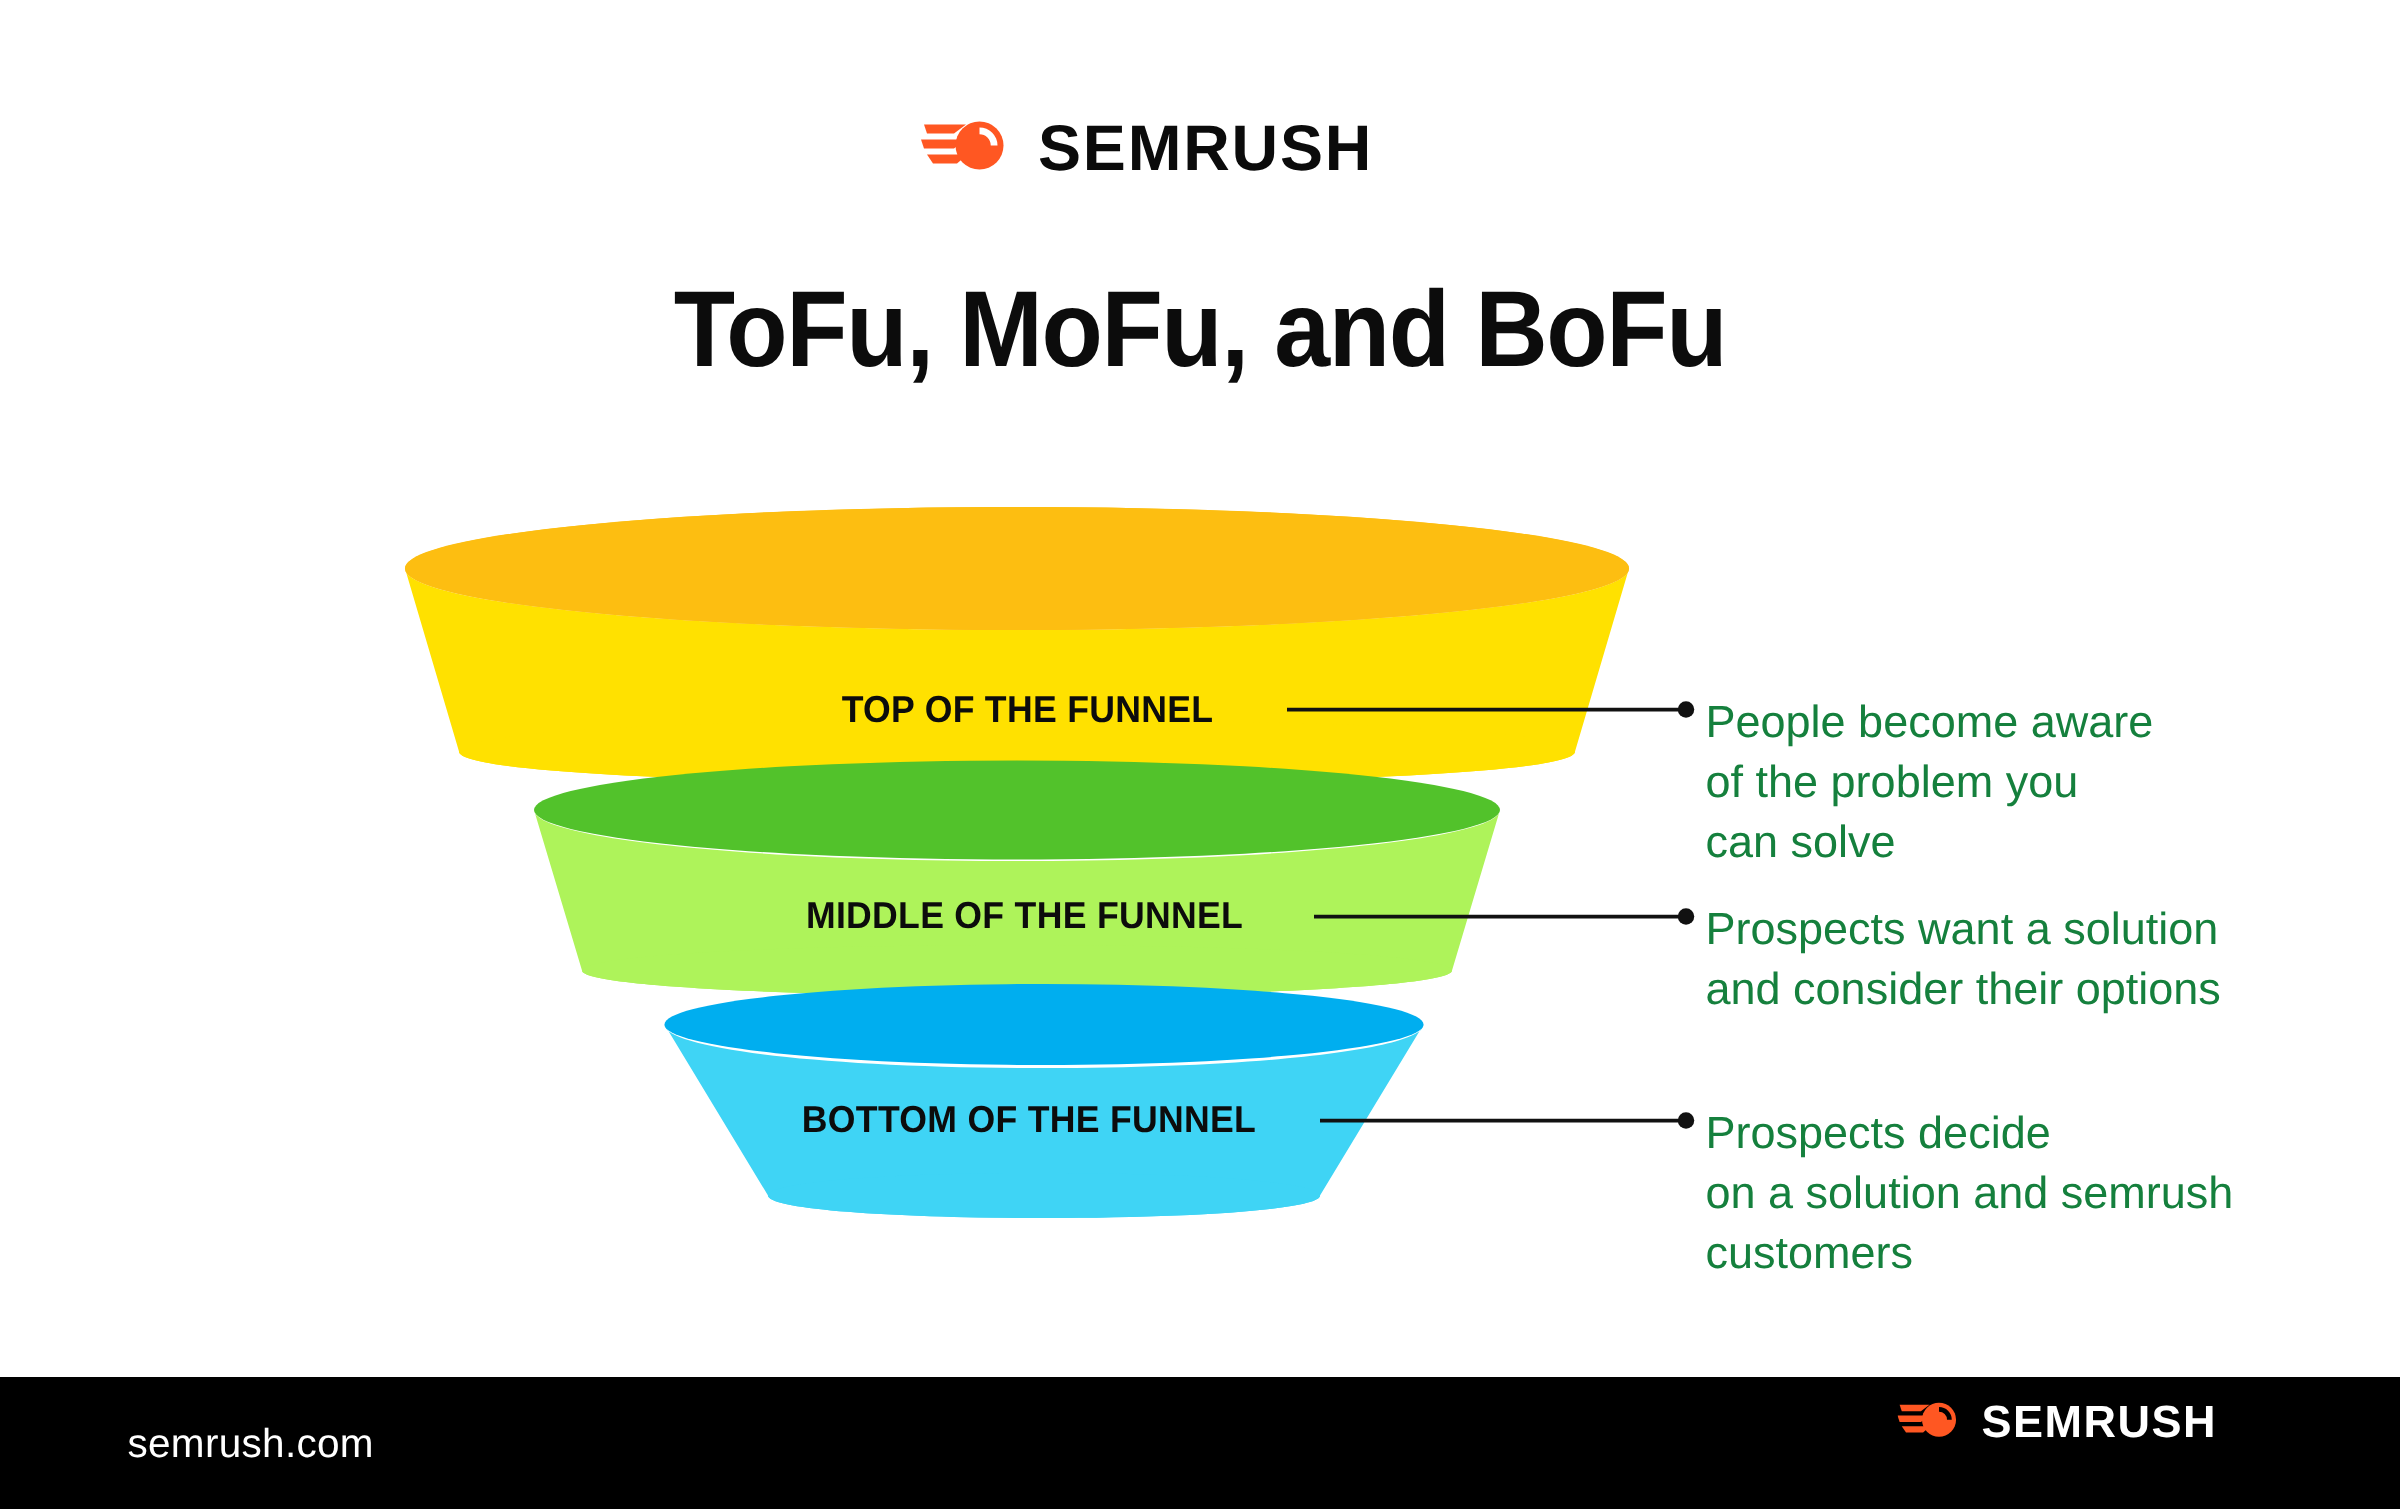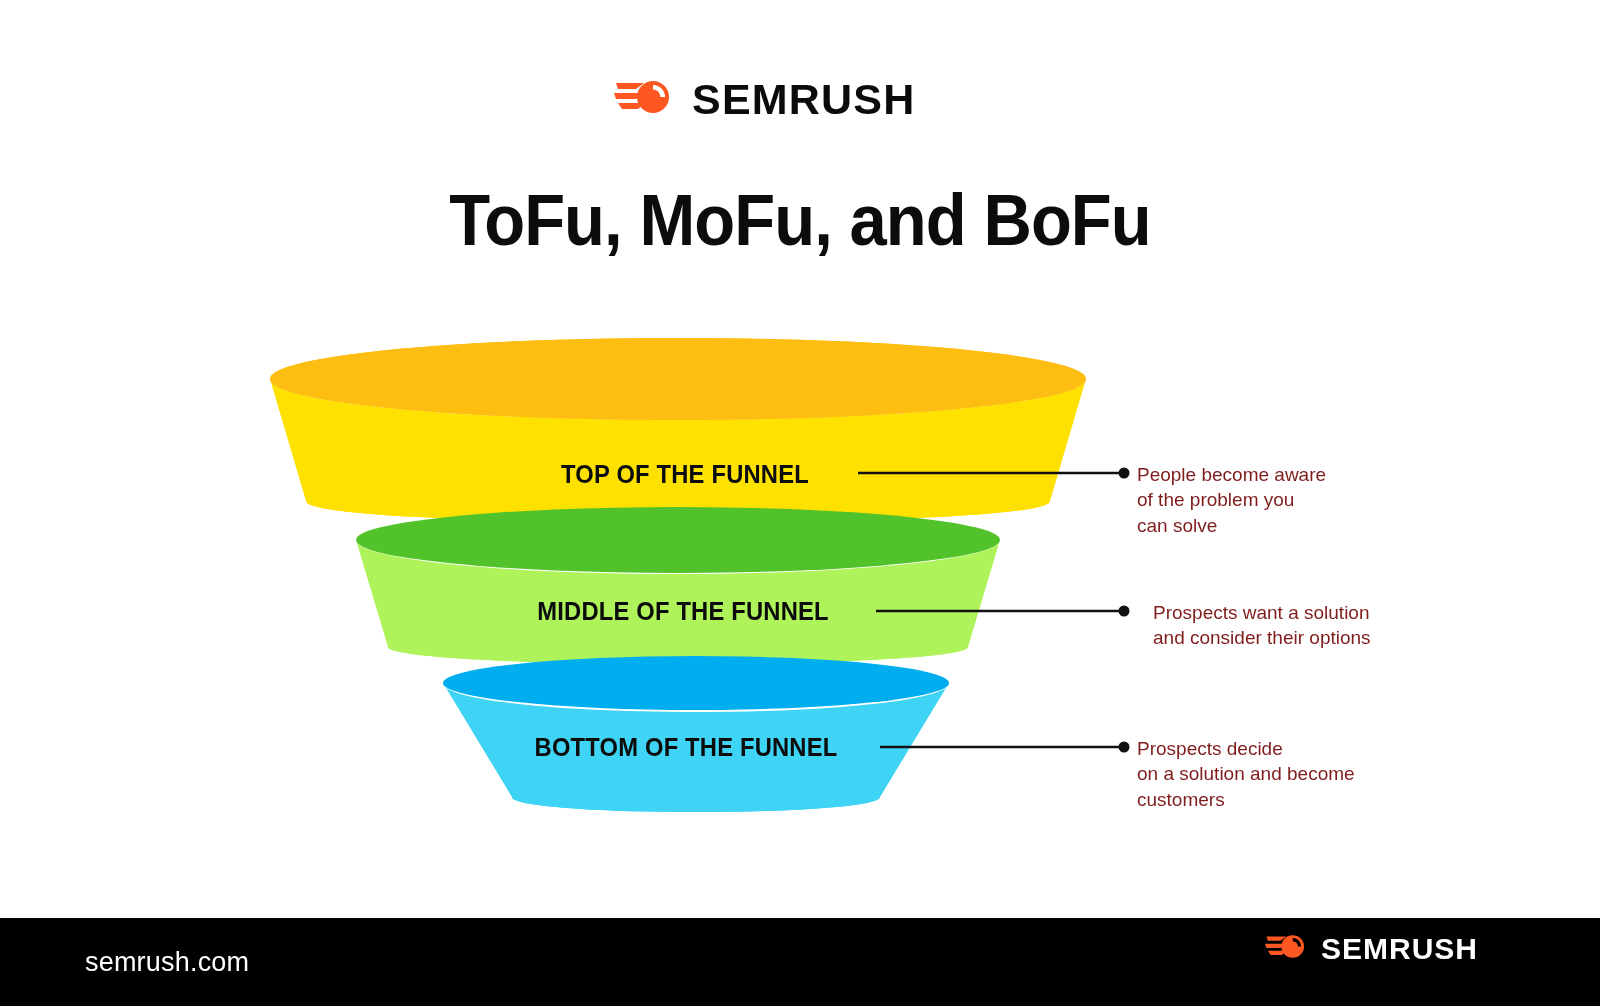--- a/index.html
+++ b/index.html
@@ -77,23 +77,23 @@
     font-size: 25px;
     letter-spacing: 0.2px;
     color: #0c0c0c;
     white-space: nowrap;
     transform: translate(-50%, -50%) scaleX(0.95);
   }
 
   .annotation {
     position: absolute;
     font-family: "Liberation Sans", sans-serif;
-    font-size: 19px;
+    font-size: 30px;
     line-height: 1.33;
-    color: #7f1d1d;
+    color: #15803d;
     white-space: pre-line;
   }
 
   
   .footer-bar {
     position: absolute;
     left: 0;
     top: 918px;
     width: 1600px;
     height: 88px;
@@ -188,24 +188,24 @@
     </g>
   </svg>
 
   <div class="stage-label" style="left:685px; top:474px;">TOP OF THE FUNNEL</div>
   <div class="stage-label" style="left:683px; top:611px;">MIDDLE OF THE FUNNEL</div>
   <div class="stage-label" style="left:686px; top:747px;">BOTTOM OF THE FUNNEL</div>
 
   <div class="annotation" style="left:1137px; top:462px;">People become aware
 of the problem you
 can solve</div>
-  <div class="annotation" style="left:1137px; top:600px;margin-left:16px;">Prospects want a solution
+  <div class="annotation" style="left:1137px; top:600px;">Prospects want a solution
 and consider their options</div>
   <div class="annotation" style="left:1137px; top:736px;">Prospects decide
-on a solution and become
+on a solution and semrush
 customers</div>
 
   <div class="footer-bar"></div>
   <div class="footer-url">semrush.com</div>
   <div class="brand-logo footer">
     <span>
       <svg width="44" height="33" viewBox="0 0 62 46" xmlns="http://www.w3.org/2000/svg">
         <path d="M2 9 L30 9 L22 15 L4 15 Z" fill="#FF5722"></path>
         <path d="M0 19 L30 19 L22 25 L2 25 Z" fill="#FF5722"></path>
         <path d="M4 29 L31 29 L24 35 L8 35 Z" fill="#FF5722"></path>

